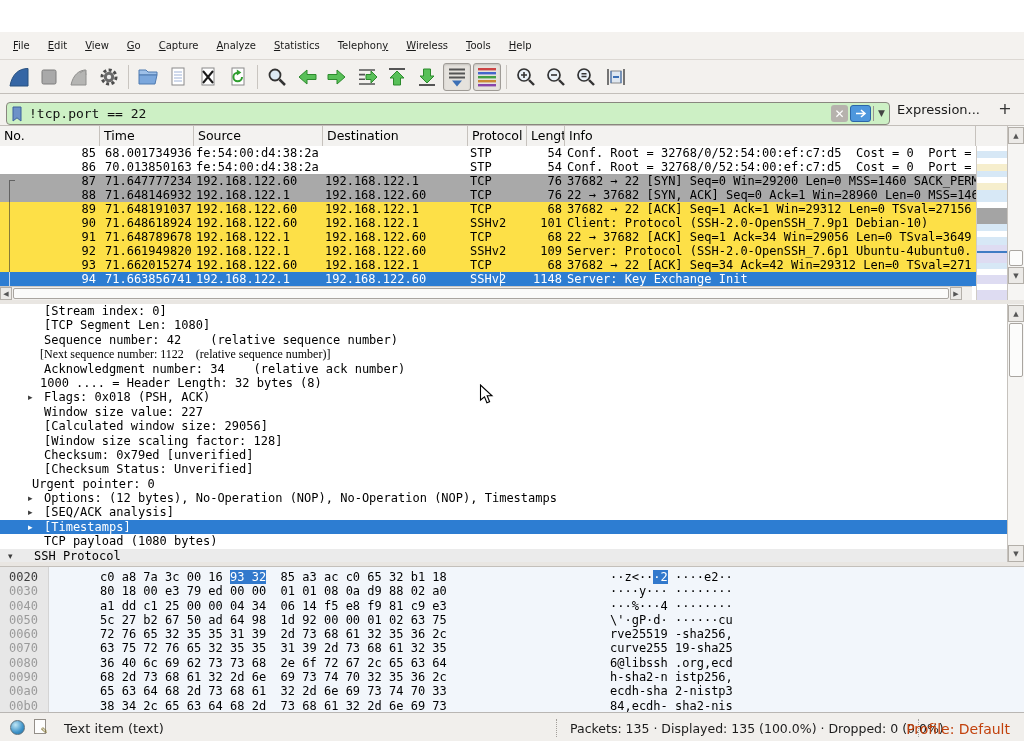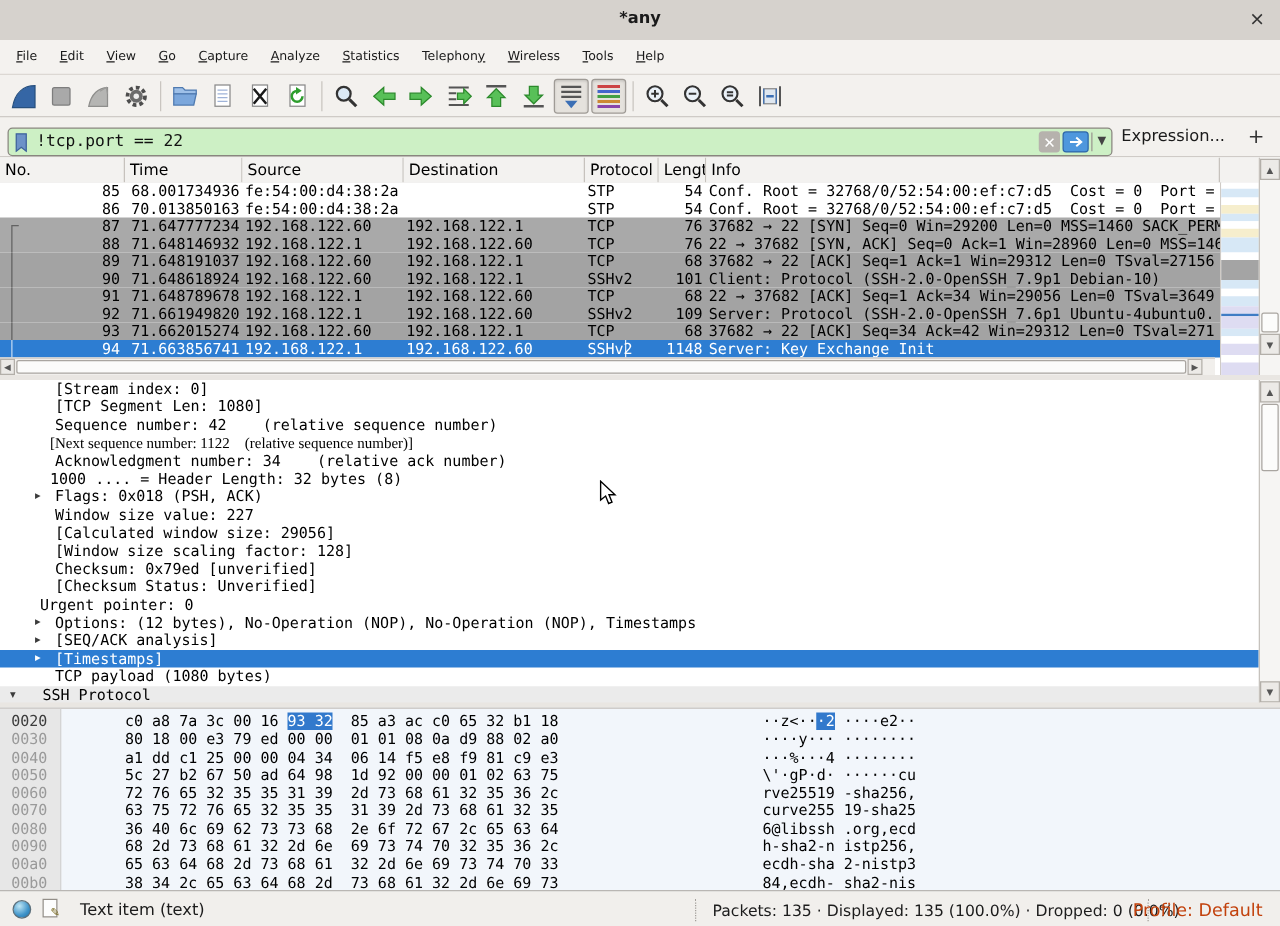--- a/index.html
+++ b/index.html
@@ -46,21 +46,21 @@
   
   .packetlist{position:absolute;left:0;top:126px;width:1024px;height:174px;background:#fff;overflow:hidden;}
   .plheader{position:absolute;left:0;top:0;width:1024px;height:20px;background:#f3f2f0;border-bottom:1px solid #b8b4af;}
   .hcell{position:absolute;top:0;height:20px;line-height:20px;font-size:12.5px;color:#000;
          border-right:1px solid #c6c2bd;box-sizing:border-box;padding-left:4px;overflow:hidden;white-space:nowrap;background:#f3f2f0;}
   .prows{position:absolute;left:0;top:20px;width:976px;}
   .prow{position:relative;height:14px;background:#fff;}
   .prow span{position:absolute;top:0;line-height:14px;font-size:12px;white-space:pre;
              font-family:"DejaVu Sans Mono",monospace;color:#000;}
   .prow.gray{background:#a9a9a9;}
-  .prow.lav{background:#a3a3a3;}
+  .prow.lav{background:#fde047;}
   .prow.selected{background:#2d7dd2;}
   .prow.selected span{color:#fff;}
   .c-no{left:0;width:96px;text-align:right;}
   .c-time{left:105px;}
   .c-src{left:196px;}
   .c-dst{left:325px;}
   .c-proto{left:470px;}
   .c-len{left:500px;width:62px;text-align:right;}
   .c-info{left:567px;width:409px;overflow:hidden;}
   .prow.selected .c-len{border-left:1px solid rgba(255,255,255,.85);box-sizing:border-box;}
@@ -117,24 +117,20 @@
   .sb-right{position:absolute;right:14px;top:8px;font-size:14px;color:#c2410c;}
   .sbsep{position:absolute;top:6px;width:1px;height:18px;border-left:1px dotted #a39f9a;}
 
   .cursor{position:absolute;left:479px;top:384px;z-index:50;}
 </style>
 </head>
 <body>
 
 <div id="app">
 
-  <div class="titlebar">
-    <div class="title">*any</div>
-    <div class="closex">×</div>
-  </div>
 
   <div class="menubar">
       <span class="mi"><u>F</u>ile</span>
       <span class="mi"><u>E</u>dit</span>
       <span class="mi"><u>V</u>iew</span>
       <span class="mi"><u>G</u>o</span>
       <span class="mi"><u>C</u>apture</span>
       <span class="mi"><u>A</u>nalyze</span>
       <span class="mi"><u>S</u>tatistics</span>
       <span class="mi">Telephon<u>y</u></span>

